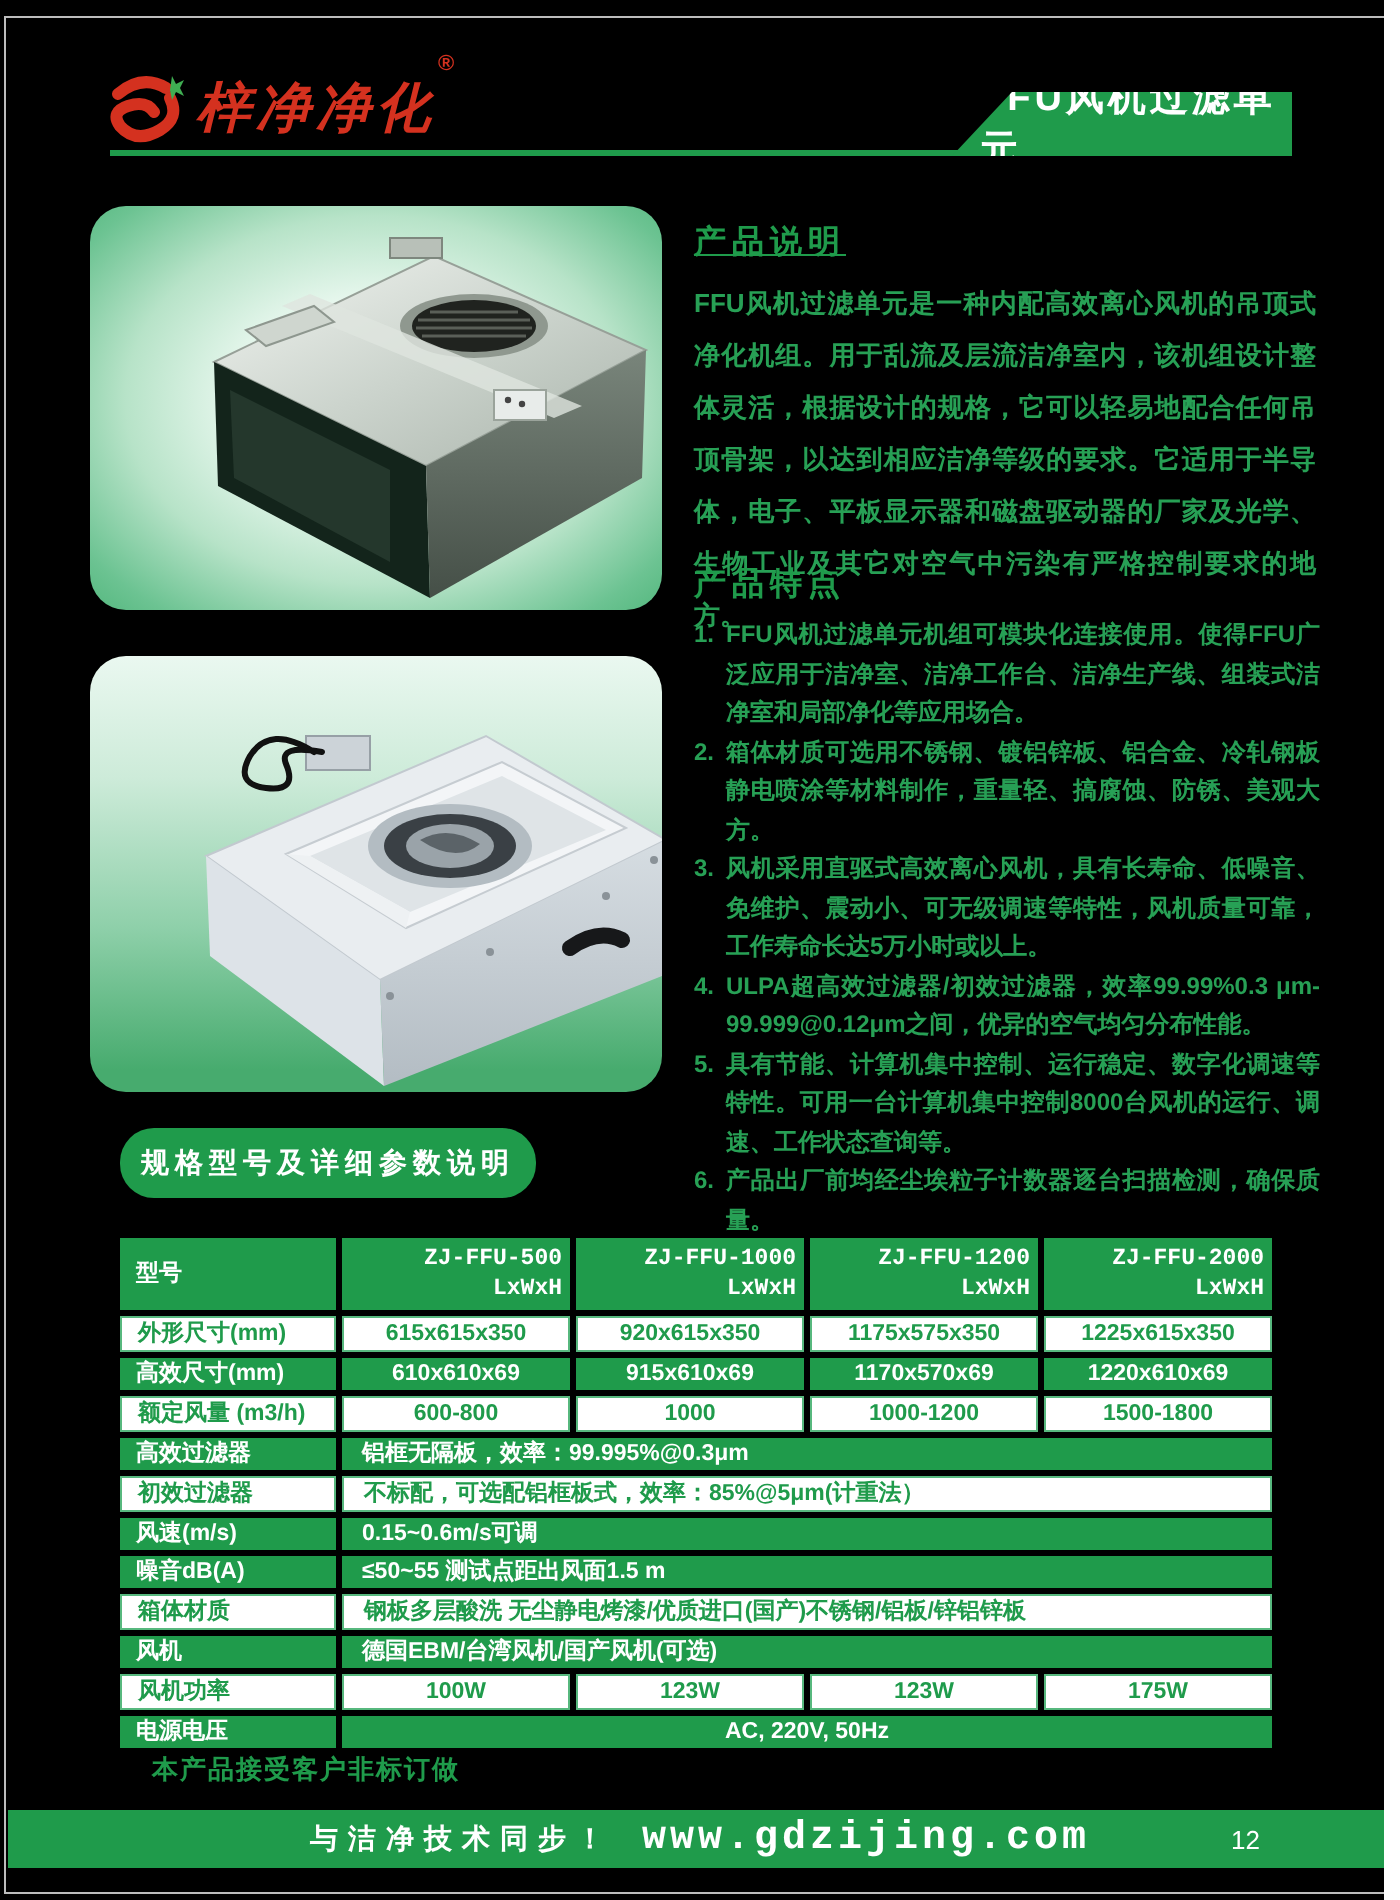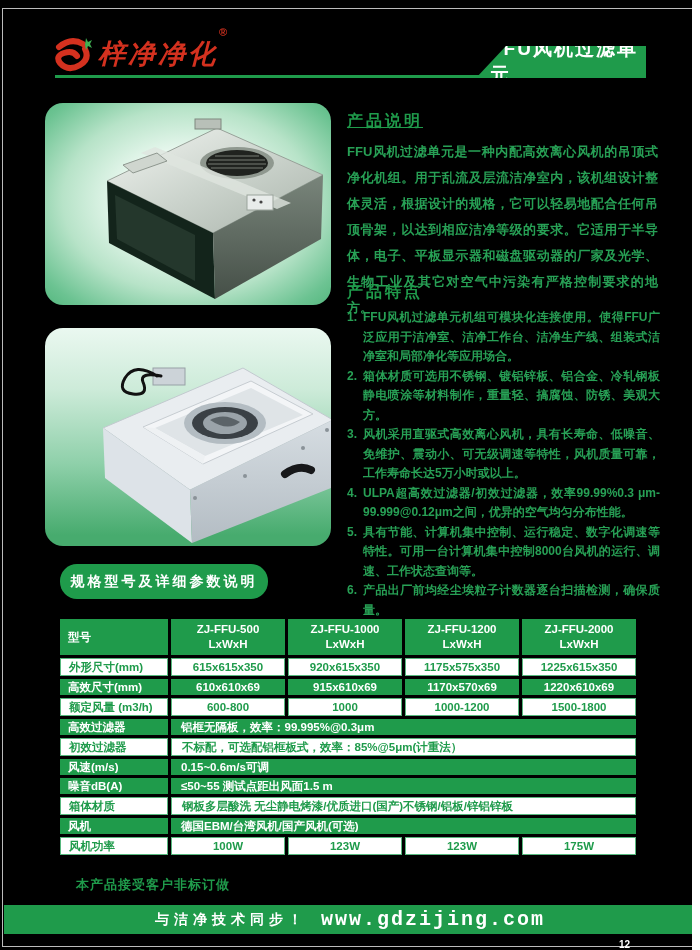--- a/index.html
+++ b/index.html
@@ -47,32 +47,32 @@
   .spec-table { position:absolute; left:57px; top:616px; border-collapse:separate; border-spacing:3px; table-layout:fixed; }
   .spec-table col.c0 { width:108px; }
   .spec-table col.cd { width:114px; }
   .spec-table td { font-size:11.5px; font-weight:bold; line-height:14px; padding:1px 4px; vertical-align:middle; }
   td.g { background:#1f9b4b; color:#ffffff; }
   td.w { background:#ffffff; color:#1f9b4b; border:1px solid #57b87e; }
   td.lbl { padding-left:8px; text-align:left; }
   td.val { text-align:center; }
   td.span-l { text-align:left; padding-left:10px; }
   td.span-c { text-align:center; }
-  .hdr-model { text-align:center; line-height:15px; padding:2px 0; }
+  .hdr-model { text-align:right; line-height:15px; padding:2px 0;font-family:Liberation Mono, monospace; }
   .spec-table tr.data td { height:16px; }
   .note { position:absolute; left:76px; top:876px; color:#1f9b4b; font-size:13px; font-weight:bold; letter-spacing:1px; }
 
   
   .footer-bar { position:absolute; left:4px; top:905px; width:692px; height:29px; background:#1f9b4b;
                 display:flex; align-items:center; justify-content:center; }
   .footer-slogan { color:#fff; font-size:14px; font-weight:bold; letter-spacing:5px; }
   .footer-url { color:#fff; font-size:20px; font-weight:bold; letter-spacing:2px; margin-left:14px;
                 font-family:"Liberation Mono","DejaVu Sans Mono",monospace; }
   .footer-page { position:absolute; right:66px; top:50%; transform:translateY(-50%); color:#fff;
-                 font-size:10px; font-weight:bold;margin-top:24px; }
+                 font-size:13px; font-weight:normal; }
 </style>
 </head>
 <body>
 
 <div class="page">
   <div class="frame"></div>
 
   <div class="logo">
     <svg class="logo-icon" viewBox="0 0 40 36">
       <path d="M7 11 Q19 1 31 8" stroke="#d4311f" stroke-width="6" fill="none" stroke-linecap="round"></path>
@@ -259,20 +259,24 @@
       <td class="g lbl">风机</td>
       <td class="g span-l" colspan="4">德国EBM/台湾风机/国产风机(可选)</td>
     </tr>
     <tr class="data">
       <td class="w lbl">风机功率</td>
       <td class="w val">100W</td>
       <td class="w val">123W</td>
       <td class="w val">123W</td>
       <td class="w val">175W</td>
     </tr>
+    <tr class="data">
+      <td class="g lbl">电源电压</td>
+      <td class="g span-c" colspan="4">AC, 220V, 50Hz</td>
+    </tr>
   </tbody>
     </table>
 
   <div class="note">本产品接受客户非标订做</div>
 
   <div class="footer-bar">
     <span class="footer-slogan">与洁净技术同步！</span>
     <span class="footer-url">www.gdzijing.com</span>
     <span class="footer-page">12</span>
   </div>

